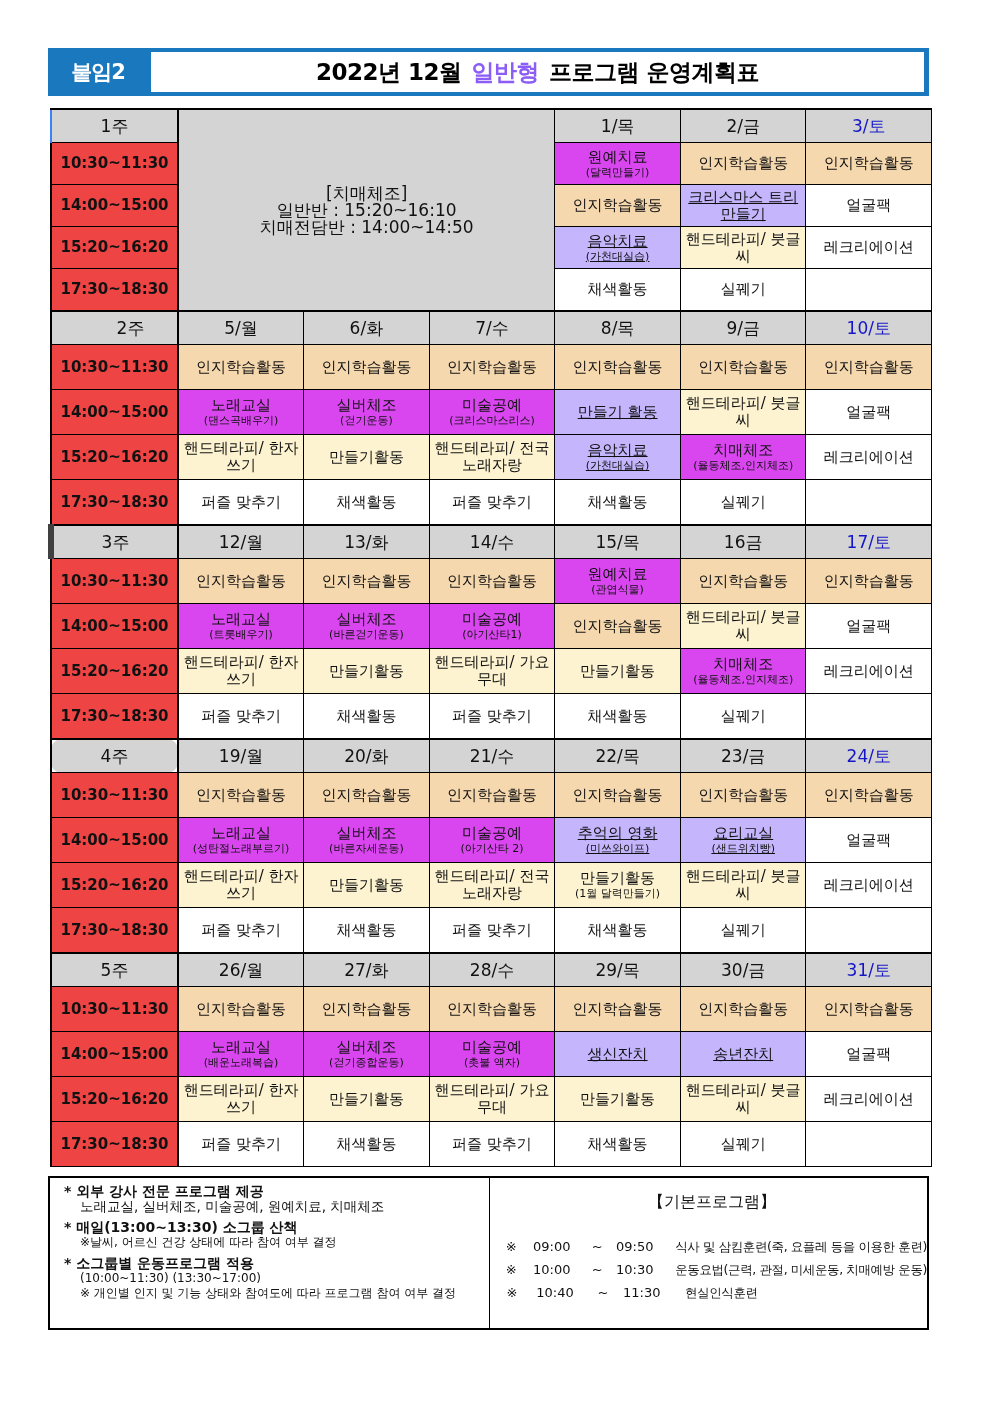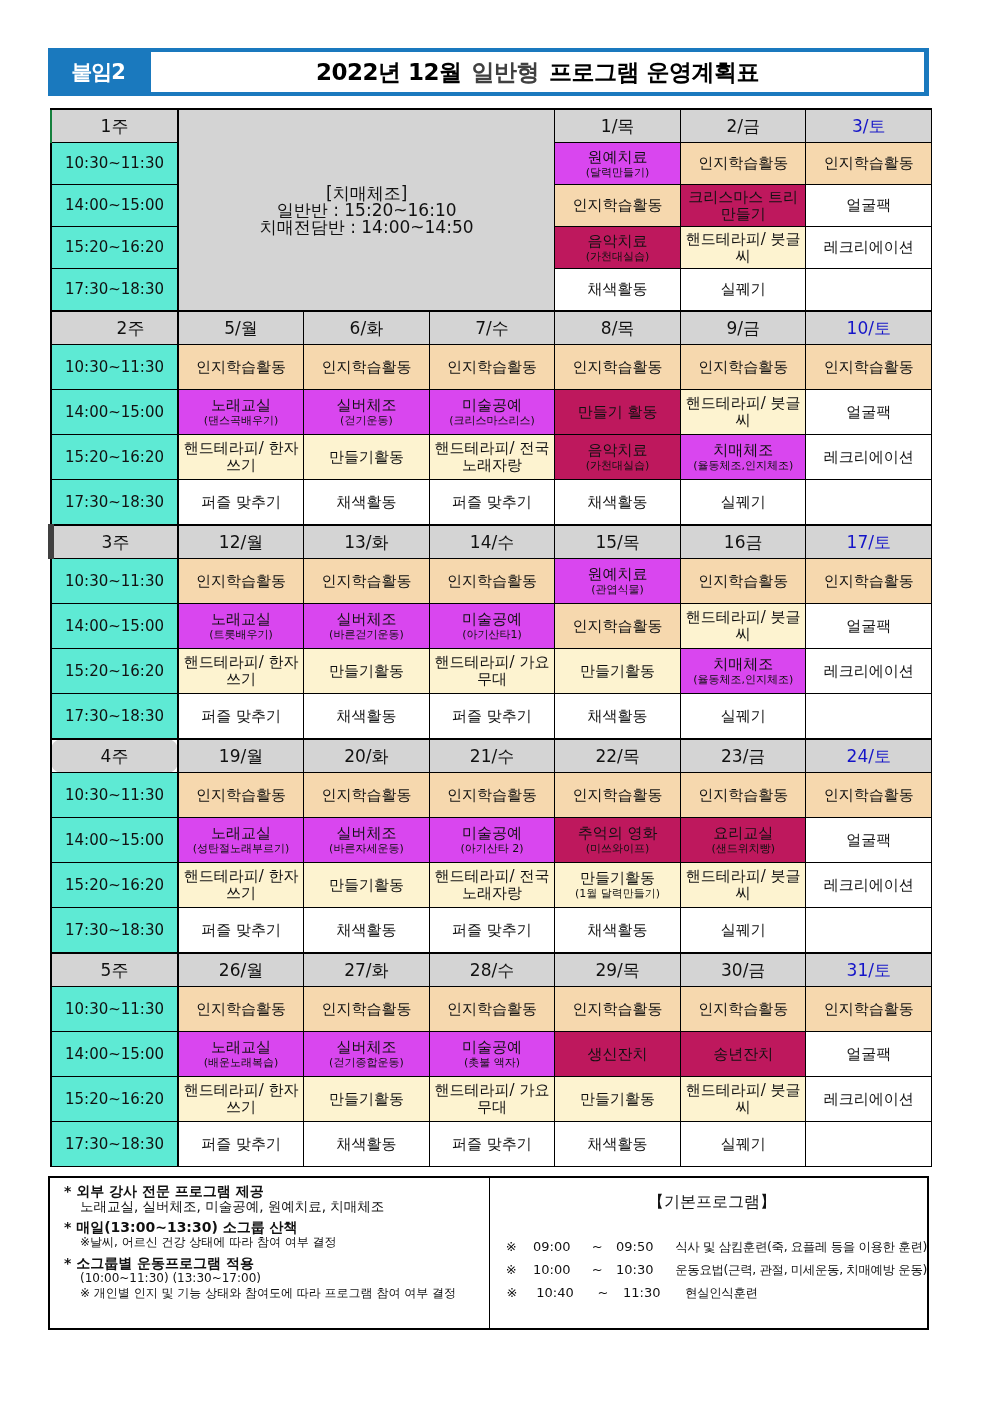--- a/index.html
+++ b/index.html
@@ -1,34 +1,34 @@
 <!DOCTYPE html>
 <html><head>
 <meta charset="utf-8">
 <style>
   html, body { margin:0; padding:0; background:#ffffff; }
   body { width:992px; height:1403px; position:relative; font-family:"DejaVu Sans", sans-serif; color:#111; }
   .hdr { position:absolute; left:48px; top:48px; width:881px; height:48px; background:#1a79be; }
   .hdr-label { position:absolute; left:0; top:0; width:100px; height:48px; display:flex; align-items:center; justify-content:center; color:#fff; font-weight:bold; font-size:21px; letter-spacing:-1px;text-align:center; }
   .hdr-title { position:absolute; left:103px; top:4px; width:773px; height:40px; background:#fff; display:flex; align-items:center; justify-content:center; font-weight:bold; font-size:23px; color:#000; letter-spacing:-0.5px;text-align:right; }
-  .hdr-title .accent { color:#404040; margin:4px 10px; }
+  .hdr-title .accent { color:#8b5cf6; margin:4px 10px; }
   table.sched { position:absolute; left:48px; top:108px; width:881px; border-collapse:collapse; table-layout:fixed; }
   table.sched td { border:1px solid #000; text-align:center; vertical-align:middle; padding:0; font-size:15px; line-height:17px; overflow:hidden; }
   table.sched col.c0 { width:127px; }
   table.sched col.cd { width:125.6px; }
   tr.wk-head td { background:#d4d4d4; height:32px; font-size:17px; border-top:2px solid #000; }
   tr.wk-head td.wk { }
-  td.time { font-weight:normal; font-size:15px; background:#5eead4; border-right:2px solid #000 !important; border-left:2px solid #000 !important; }
+  td.time { font-weight:bold; font-size:15px; background:#ef4444; border-right:2px solid #000 !important; border-left:2px solid #000 !important; }
   td.sat-date { color:#1414c8; }
   .big { display:block; font-size:15px; }
   .small { display:block; font-size:11px; line-height:13px; }
   .bg-orange { background:#f6d8ae; }
   .bg-teal { background:#d946ef;margin-top:14px; }
   .bg-cream { background:#fdf3d0; }
-  .bg-yellow { background:#be185d; }
+  .bg-yellow { background:#c4b5fd;text-decoration:underline; }
   .bg-white { background:#ffffff; }
   td.merged { font-size:16px; line-height:24px; background:#fff; }
   tr.r td { height:41px; }
   tr.r2 td { height:44px; }
   .footer { position:absolute; left:48px; top:1176px; width:881px; height:154px; border:2px solid #000; box-sizing:border-box; }
   .foot-left { position:absolute; left:0; top:0; width:440px; height:100%; border-right:1.5px solid #000; padding:6px 18px 0 14px; box-sizing:border-box; font-size:13px; line-height:15px; }
   .foot-left .head { font-weight:bold; font-size:14px; }
   .foot-left .sub { padding-left:16px; font-size:13.5px; }
   .foot-left .sub2 { padding-left:16px; font-size:12px; }
   .foot-left .block { margin-bottom:6px; }
@@ -58,21 +58,21 @@
     <col class="c0">
       <col class="cd">
       <col class="cd">
       <col class="cd">
       <col class="cd">
       <col class="cd">
       <col class="cd">
   </colgroup>
   <tbody id="sched-body">
       <tr class="wk-head">
-        <td class="wk time-head" style="border-left:2px solid #15803d;border-right:2px solid #000;">1주</td>
+        <td class="wk time-head" style="border-left:2px solid #3b82f6;border-right:2px solid #000;">1주</td>
         <td class="merged" rowspan="5" colspan="3">
           <div>[치매체조]</div>
           <div>일반반 : 15:20~16:10</div>
           <div>치매전담반 : 14:00~14:50</div>
         </td>
         <td class="">1/목</td>
         <td class="">2/금</td>
         <td class="sat-date">3/토</td>
       </tr>
       <tr class="r">

